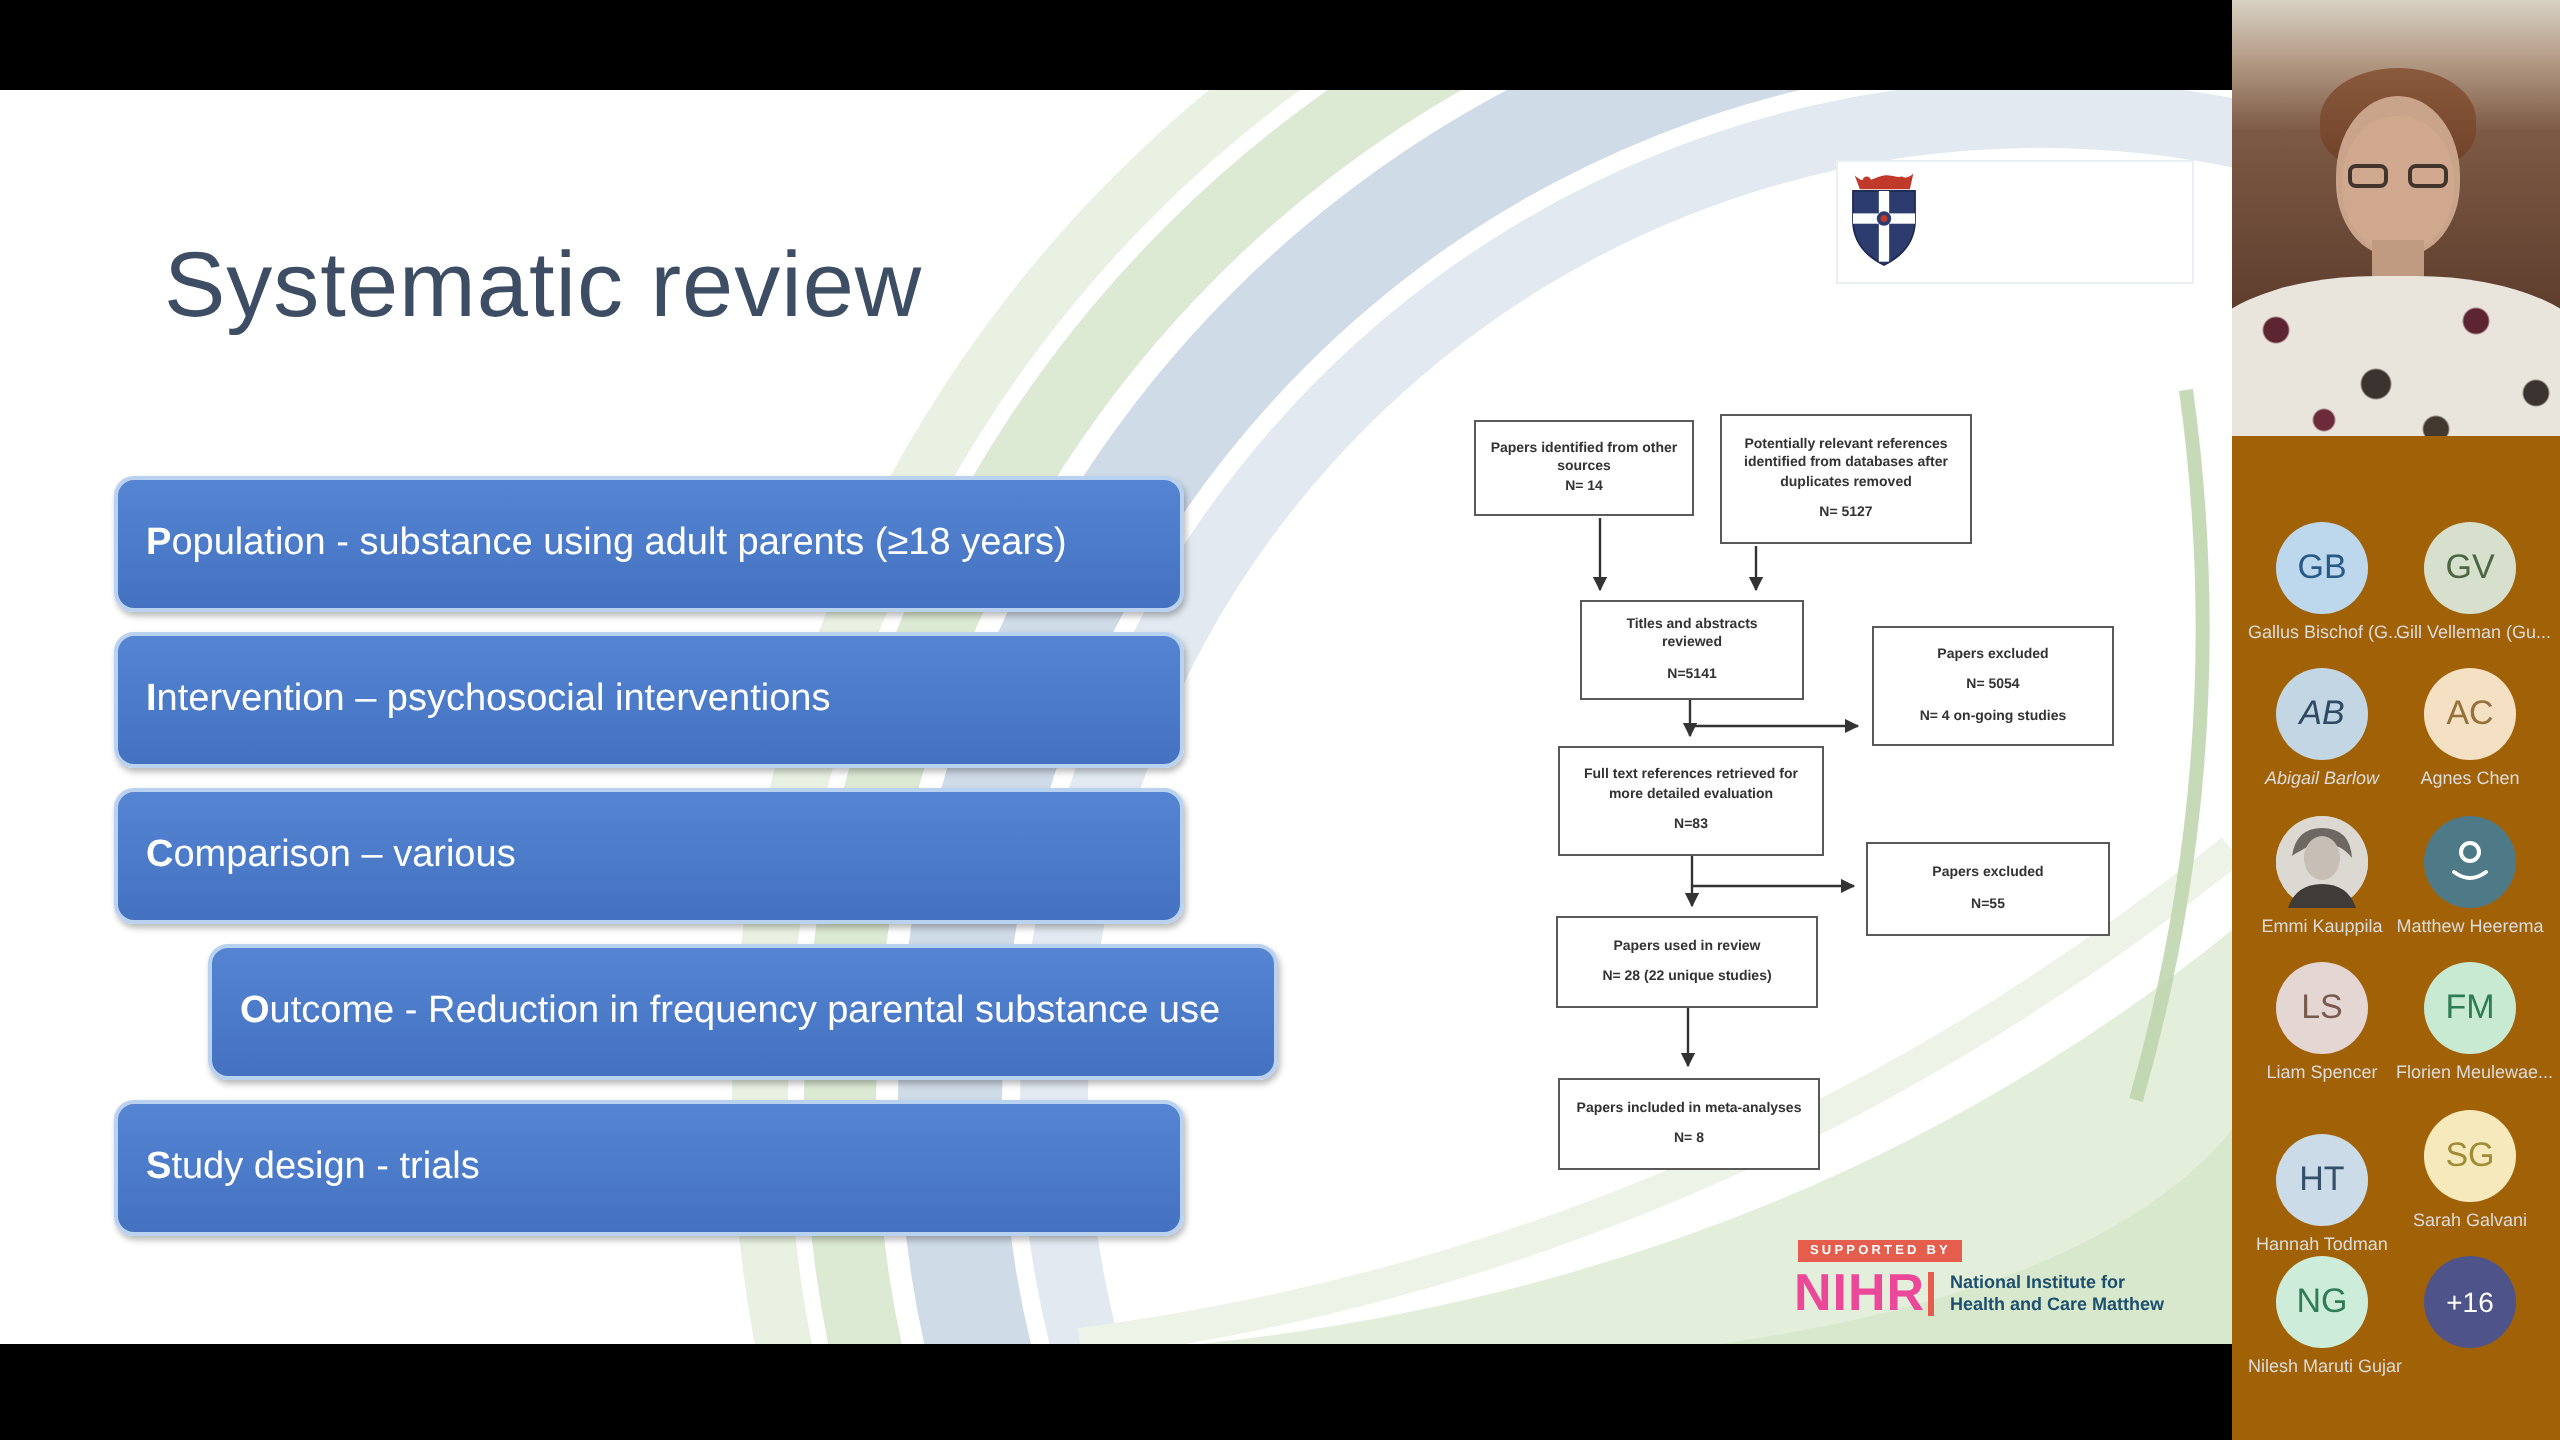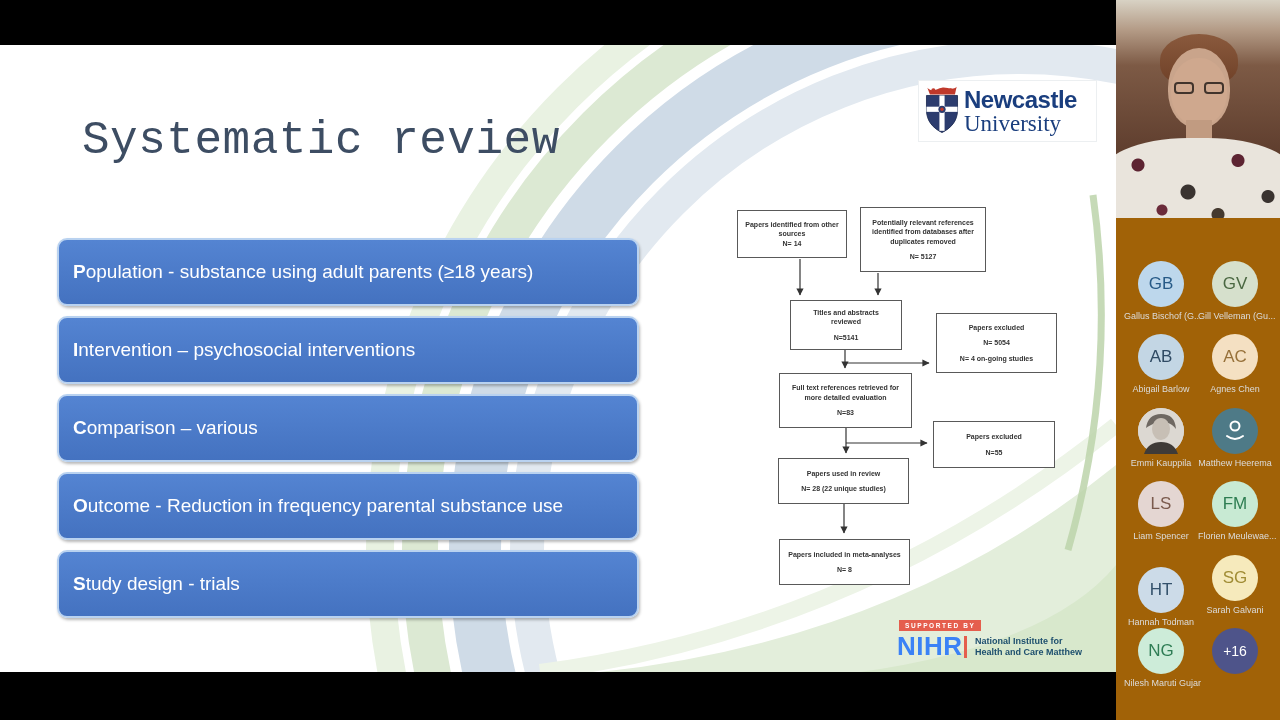--- a/index.html
+++ b/index.html
@@ -3,49 +3,49 @@
 <meta charset="utf-8">
 <style>
   html,body{margin:0;padding:0;background:#000;width:1280px;height:720px;overflow:hidden;
     font-family:"Liberation Sans",sans-serif;}
   .stage{position:absolute;inset:0;width:1280px;height:720px;background:#000;}
 
   
   .slide{position:absolute;left:0;top:45px;width:1116px;height:627px;background:#fff;overflow:hidden;}
   .deco{position:absolute;left:0;top:0;pointer-events:none;}
   .slide-title{position:absolute;left:82px;top:70px;margin:0;font-size:46px;font-weight:300;
-    color:#3d4d63;letter-spacing:.5px;font-family:Liberation Mono, monospace;}
+    color:#3d4d63;letter-spacing:.5px;}
 
   
   .nc-logo{position:absolute;left:919px;top:36px;width:177px;height:60px;background:#fff;
     box-shadow:0 0 0 1px #eceff1;display:flex;align-items:center;padding:2px 4px;box-sizing:border-box;}
   .nc-shield{width:38px;height:50px;flex:0 0 auto;}
   .nc-text{line-height:1;margin-left:3px;}
   .nc-line1{font-size:24px;font-weight:bold;color:#1a3e7e;letter-spacing:-.5px;}
   .nc-line2{font-size:23px;font-family:"Liberation Serif",serif;color:#1a3e7e;margin-top:0px;}
 
   
-  .pico-box{position:absolute;left:57px;width:582px;height:68px;border-radius:10px;
+  .pico-box{position:absolute;left:57px;width:535px;height:68px;border-radius:10px;
     background:linear-gradient(180deg,#5484d2 0%,#4472c0 100%);
     border:2px solid #b9d2f0;box-sizing:border-box;display:flex;align-items:center;
     box-shadow:1px 2px 3px rgba(0,0,0,.28);}
   .pico-box .txt{color:#fff;font-size:19px;line-height:1.32;padding:0 18px 0 14px;}
   .pico-box .txt b{font-weight:bold;}
 
   
   .flow-box{position:absolute;background:#fff;border:1px solid #595959;box-sizing:border-box;
     display:flex;flex-direction:column;justify-content:center;align-items:center;
     font-size:7px;font-weight:600;color:#333;text-align:center;line-height:1.35;padding:2px 3px;}
   .flow-box .sp{height:6px;}
 
   
   .nihr{position:absolute;left:897px;top:575px;width:203px;height:45px;}
   .nihr-tag{position:absolute;left:2px;top:0px;background:#e55e4d;color:#fff;font-size:6.5px;
     font-weight:bold;letter-spacing:1.6px;padding:2px 5px 2px 6px;}
-  .nihr-acronym{position:absolute;left:0px;top:11px;color:#3b82f6;font-size:26px;font-weight:800;
+  .nihr-acronym{position:absolute;left:0px;top:11px;color:#ec4899;font-size:26px;font-weight:800;
     letter-spacing:.5px;}
   .nihr-bar{position:absolute;left:67px;top:16px;width:3px;height:22px;background:#e55e4d;}
   .nihr-lines{position:absolute;left:78px;top:16px;color:#1d4f6e;font-size:9px;font-weight:bold;line-height:1.22;}
 
   
   .sidebar{position:absolute;left:1116px;top:0;width:164px;height:720px;background:#a16207;overflow:hidden;}
   .video{position:absolute;left:0;top:0;width:164px;height:218px;overflow:hidden;
     background:linear-gradient(180deg,#d8d2c4 0%,#b39a85 14%,#7d5a45 30%,#5f3e2e 70%,#4c3023 100%);}
   .v-head{position:absolute;left:52px;top:48px;width:62px;height:80px;border-radius:50% 50% 46% 46%;
     background:#c9a48b;}
@@ -99,37 +99,33 @@
       <svg class="nc-shield" viewBox="0 0 44 58">
         <path d="M5 2 c6 6 11 1 17 0 c6 -1 12 4 17 -1 l-2 9 H8 Z" fill="#c0392b"></path>
         <circle cx="12" cy="5" r="2.4" fill="#c0392b"></circle>
         <circle cx="32" cy="5" r="2.4" fill="#c0392b"></circle>
         <path d="M4 11 h36 v17 c0 13 -8 21 -18 26 c-10 -5 -18 -13 -18 -26 Z" fill="#2c3c6e" stroke="#1d2b52" stroke-width="1"></path>
         <rect x="19" y="11" width="6" height="41" fill="#fff"></rect>
         <rect x="4" y="24" width="36" height="6" fill="#fff"></rect>
         <circle cx="22" cy="27" r="4.2" fill="#2c3c6e"></circle>
         <circle cx="22" cy="27" r="2" fill="#c0392b"></circle>
       </svg>
-      <div class="nc-text">
-        <div class="nc-line1">Newcastle</div>
-        <div class="nc-line2">University</div>
-      </div>
     </div>
 
     <div id="pico">
         <div class="pico-box" style="top: 193px;">
           <div class="txt"><b>P</b>opulation - substance using adult parents (≥18 years)</div>
         </div>
         <div class="pico-box" style="top: 271px; text-align: center;">
           <div class="txt"><b>I</b>ntervention – psychosocial interventions</div>
         </div>
         <div class="pico-box" style="top: 349px;">
           <div class="txt"><b>C</b>omparison – various</div>
         </div>
-        <div class="pico-box" style="top: 427px;">
+        <div class="pico-box" style="top: 427px; margin-left: 47px;">
           <div class="txt"><b>O</b>utcome - Reduction in frequency parental substance use</div>
         </div>
         <div class="pico-box" style="top: 505px;">
           <div class="txt"><b>S</b>tudy design - trials</div>
         </div>
       </div>
 
     <div id="flow">
         <div class="flow-box" style="left: 737px; top: 165px; width: 110px; height: 48px;">
           <div>Papers identified from other</div>
@@ -223,21 +219,21 @@
     </div>
     <div id="plist">
         <div class="participant" style="left: 8px; top: 261px;">
           <div class="p-circle" style="background: rgb(189, 215, 236); color: rgb(39, 90, 135);">GB</div>
           <div class="p-name">Gallus Bischof (G...</div>
         </div>
         <div class="participant" style="left: 82px; top: 261px;">
           <div class="p-circle" style="background: rgb(214, 224, 204); color: rgb(74, 103, 65);">GV</div>
           <div class="p-name">Gill Velleman (Gu...</div>
         </div>
-        <div class="participant" style="left: 8px; top: 334.4px;">
+        <div class="participant" style="left: 8px; top: 334.4px; font-style: italic;">
           <div class="p-circle" style="background: rgb(195, 214, 228); color: rgb(47, 74, 99);">AB</div>
           <div class="p-name">Abigail Barlow</div>
         </div>
         <div class="participant" style="left: 82px; top: 334.4px;">
           <div class="p-circle" style="background: rgb(244, 224, 194); color: rgb(151, 113, 58);">AC</div>
           <div class="p-name">Agnes Chen</div>
         </div>
         <div class="participant" style="left: 8px; top: 407.8px;">
           <div class="p-circle" style="background: rgb(216, 212, 207); color: rgb(74, 71, 67);">
             <svg width="46" height="46" viewBox="0 0 46 46">

